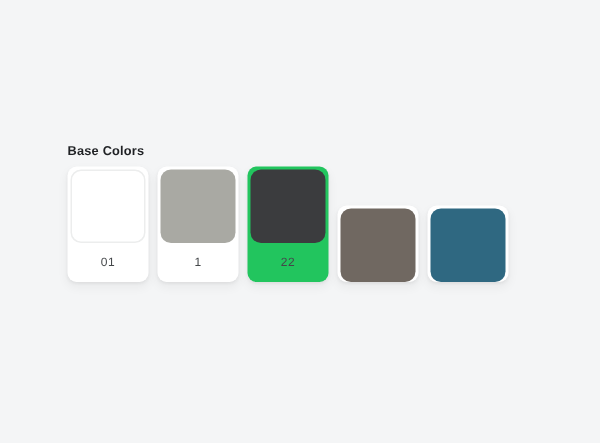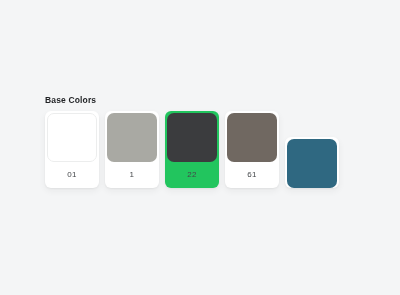--- a/index.html
+++ b/index.html
@@ -91,20 +91,19 @@
       <div class="swatch-card" style="background: rgb(255, 255, 255);">
         <div class="swatch-chip" style="background: rgb(169, 169, 163);"></div>
         <div class="swatch-label" style="color: rgb(68, 71, 74);">1</div>
       </div>
       <div class="swatch-card" style="background: #22c55e;">
         <div class="swatch-chip" style="background: rgb(59, 60, 62);"></div>
         <div class="swatch-label" style="color: rgb(68, 71, 74);">22</div>
       </div>
       <div class="swatch-card" style="background: rgb(255, 255, 255);">
         <div class="swatch-chip" style="background: rgb(112, 104, 97);"></div>
-        <div class="swatch-label" style="color: rgb(68, 71, 74);">61</div>
       </div>
       <div class="swatch-card" style="background: rgb(255, 255, 255);">
         <div class="swatch-chip" style="background: rgb(47, 104, 129);"></div>
       </div>
     </div>
 
 </div>
 
 </body></html>

